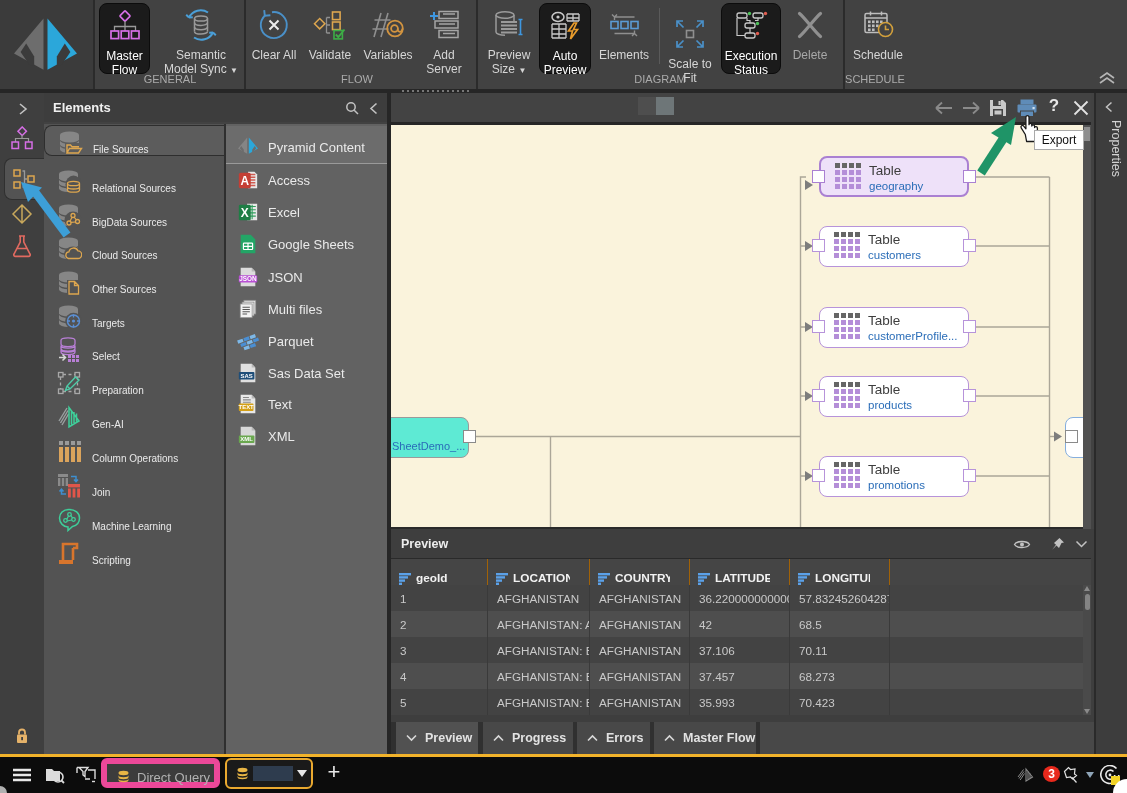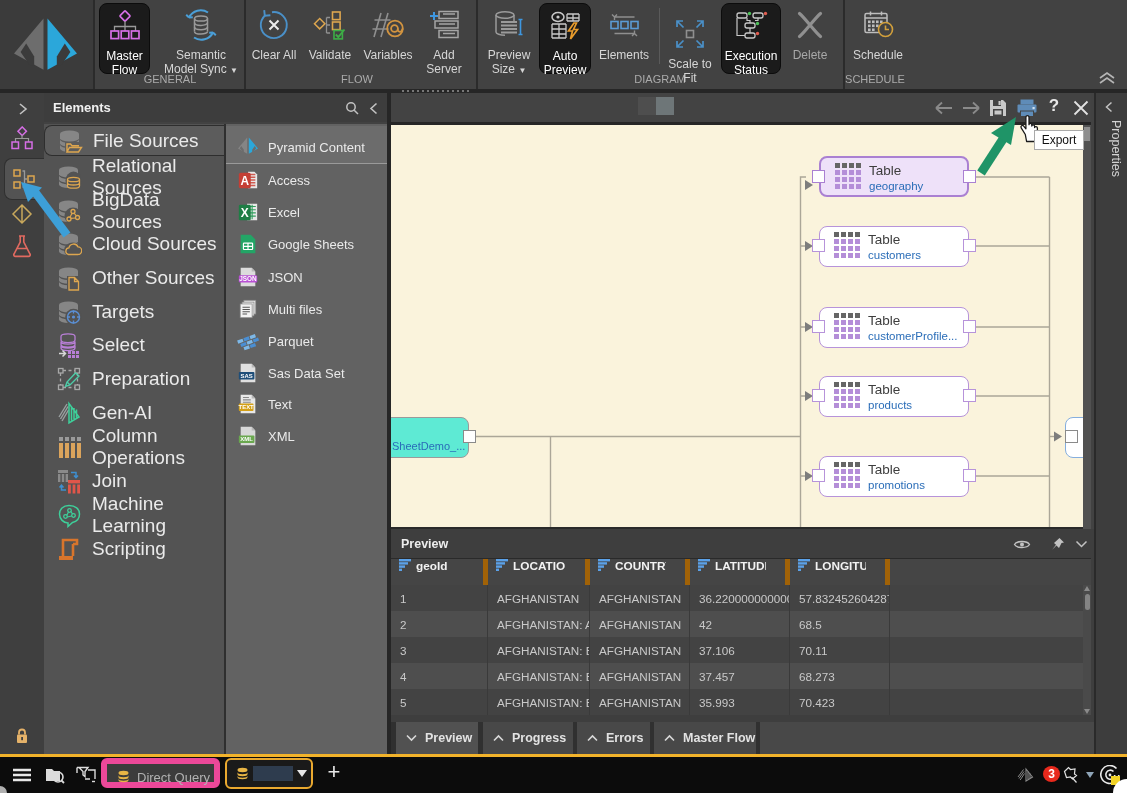--- a/index.html
+++ b/index.html
@@ -12,37 +12,37 @@
 .glabel{position:absolute;top:73px;font-size:11px;color:#ababab;text-align:center}
 .rbtn{position:absolute;top:2px;text-align:center;color:#d6d6d6;font-size:12px}
 .rbtn .lbl{margin-top:3px;line-height:14px}
 .rbtn.sel{background:#1b1b1b;border:1px solid #0c0c0c;border-radius:8px;color:#fff}
 .icon32{display:inline-block;width:34px;height:34px;margin-top:5px}
 .leftrail{position:absolute;left:0;top:93px;width:44px;height:663px;background:#3f3f3f}
 .panelhead{position:absolute;left:44px;top:93px;width:343px;height:29px;background:#3d3d3d;color:#f0f0f0}
 .list1{position:absolute;left:44px;top:124px;width:180px;height:632px;background:#535353}
 .list2{position:absolute;left:226px;top:124px;width:161px;height:632px;background:#626262}
 .lsep{position:absolute;left:224px;top:124px;width:2px;height:632px;background:#2f2f2f}
-.row1{position:absolute;left:0;height:34px;width:180px;display:flex;align-items:center;color:#eaeaea;font-size:19px}
+.row1{position:absolute;left:0;height:34px;width:180px;display:flex;align-items:flex-end;color:#eaeaea;font-size:10px}
 .row1 svg{margin-left:12px;margin-right:10px;flex:none}
 .row2{position:absolute;left:0;height:32px;width:161px;display:flex;align-items:center;color:#eaeaea;font-size:13px}
 .row2 svg{margin-left:11px;margin-right:9px;flex:none}
 .canvastb{position:absolute;left:391px;top:93px;width:700px;height:29px;background:#434343}
 .canvas{position:absolute;left:391px;top:125px;width:692px;height:404px;background:#faf3dc;overflow:hidden}
 .node{position:absolute;width:150px;height:41px;background:#fff;border:1.4px solid #b793da;border-radius:8px}
 .node.sel{background:#eee1f9;border:2.6px solid #aa80d2}
 .port{position:absolute;width:13px;height:13px;background:#fff;border:1.4px solid #b793da}
 .ntitle{position:absolute;left:48px;top:5px;font-size:13.5px;color:#3d3d3d}
 .nname{position:absolute;left:48px;top:22px;font-size:11.5px;color:#2a6db8}
 .preview{position:absolute;left:391px;top:529px;width:703px;height:226px;background:#3e3e3e}
 .pvhead{position:absolute;left:0;top:0;width:703px;height:30px;color:#ededed;font-size:12.5px;font-weight:bold}
 .thead{position:absolute;left:0;top:30px;width:700px;height:26px;background:#454545;display:flex}
 .th svg{flex:none}
 .th .hl{flex:1;overflow:hidden;margin-right:19px}
-.th{position:relative;height:26px;border-right:5px solid #a16207;color:#f2f2f2;font-size:11.8px;font-weight:bold;display:flex;align-items:flex-start;overflow:hidden;white-space:nowrap;flex:none}
+.th{position:relative;height:26px;border-right:1px solid #a16207;color:#f2f2f2;font-size:11.8px;font-weight:bold;display:flex;align-items:flex-end;overflow:hidden;white-space:nowrap;flex:none}
 .trow{position:absolute;left:0;width:692px;height:26px;display:flex;color:#c9c9c9;font-size:11.7px}
 .td{height:26px;border-right:1px solid #3a3a3a;display:flex;align-items:center;overflow:hidden;white-space:nowrap}
 .tabbar{position:absolute;left:391px;top:722px;width:703px;height:32px;background:#303030}
 .tab{position:absolute;top:0;height:32px;background:#484848;color:#e2e2e2;font-size:12.5px;font-weight:bold;display:flex;align-items:center}
 .goldline{position:absolute;left:0;top:754px;width:1127px;height:3px;background:#f2b32b}
 .statusbar{position:absolute;left:0;top:757px;width:1127px;height:36px;background:#0c0c0c}
 .rightrail{position:absolute;left:1094px;top:93px;width:33px;height:663px;background:#3d3d3d}
 </style>
 </head>
 <body>

